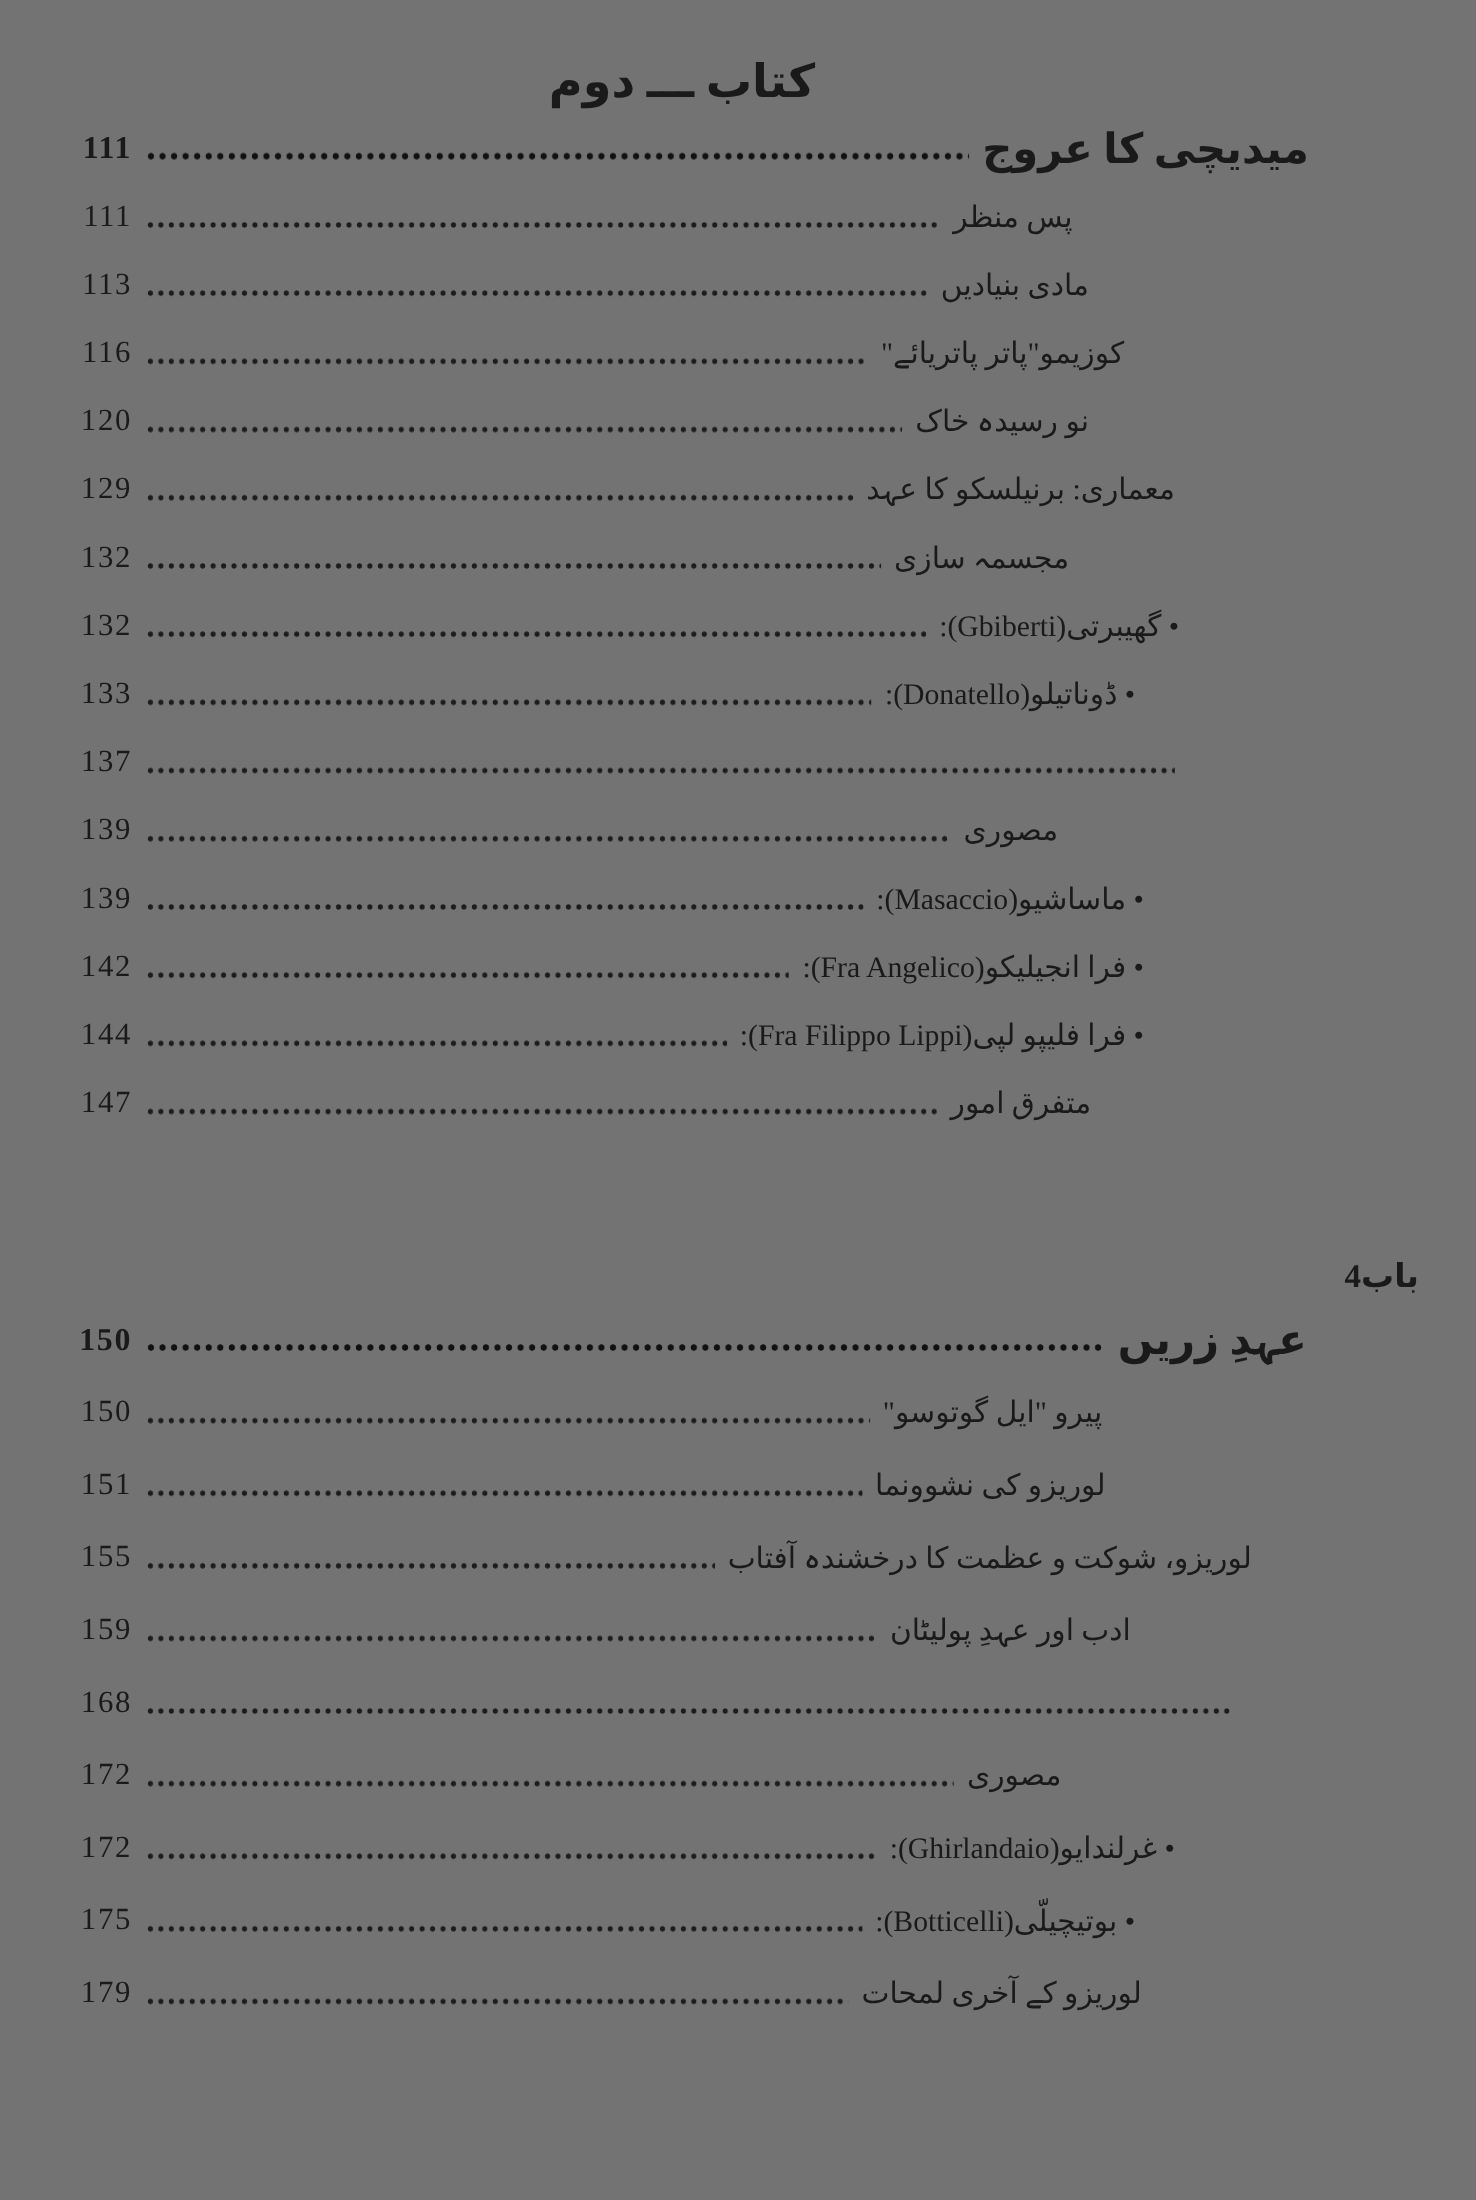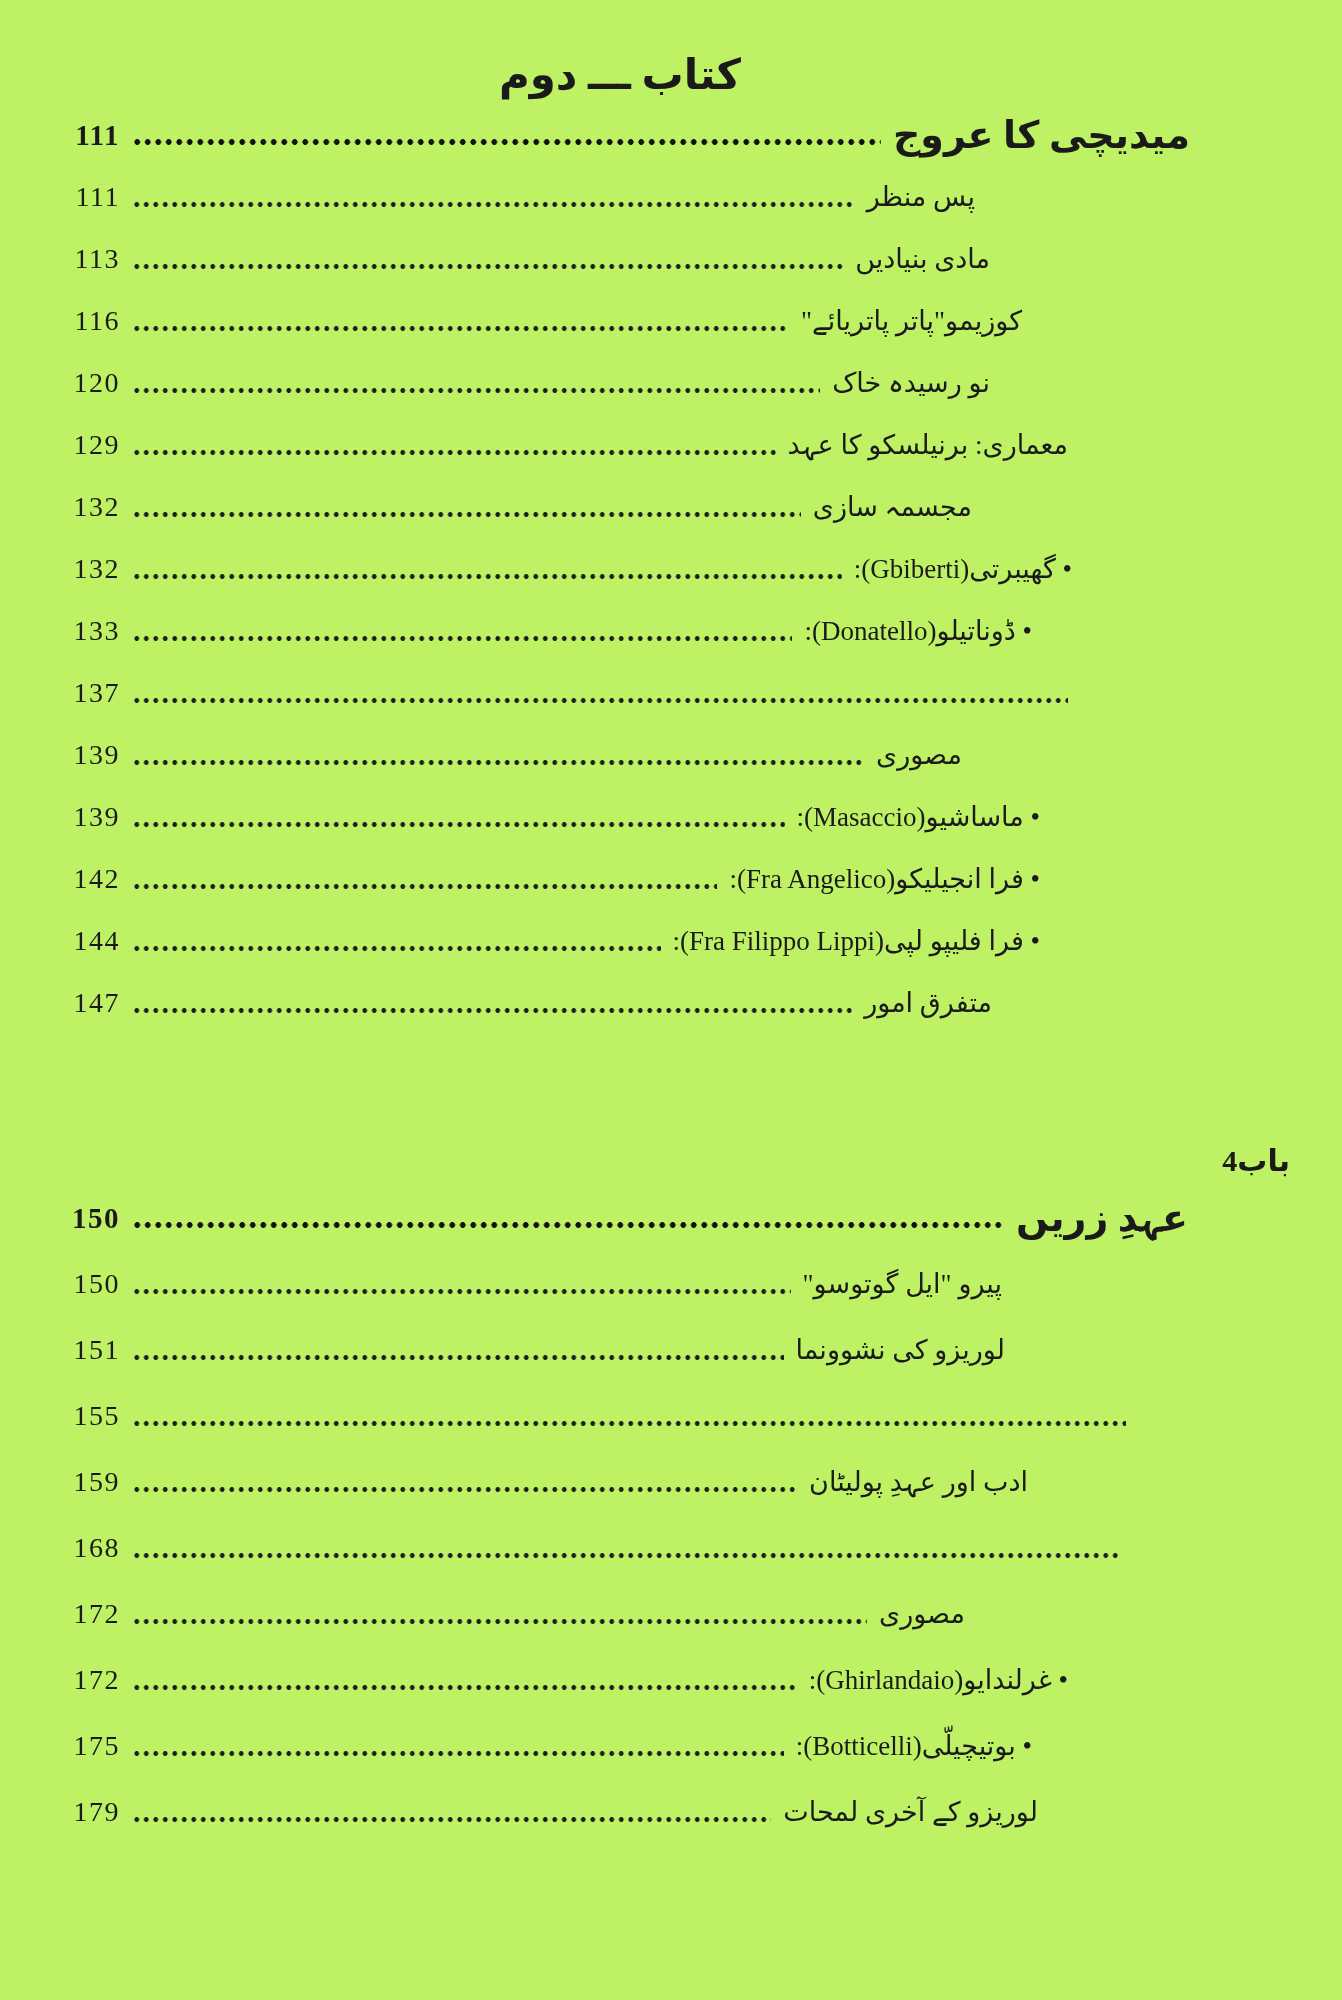--- a/index.html
+++ b/index.html
@@ -4,21 +4,21 @@
 <style>
   html, body { margin: 0; padding: 0; }
   body {
     width: 1342px; height: 2000px;
     background: #ffffff;
     overflow: hidden;
   }
   .sheet {
     box-sizing: border-box;
     width: 1342px; height: 2000px;
-    background: #bef264;
+    background: #737373;
     padding: 46px 52px 0 62px;
     color: #1a1a1a;
     font-family: "Liberation Serif", "DejaVu Sans", serif;
   }
   
   .header { text-align: center; margin-right: 112px; }
   .book-title {
     font-size: 42px; line-height: 58px; font-weight: bold;
     direction: rtl;
   }
@@ -170,20 +170,21 @@
       <span class="t">پیرو "ایل گوتوسو"</span>
       <span class="l"></span>
       <span class="p">150</span>
     </div>
     <div class="row" style="padding-right:285px">
       <span class="t">لوریزو کی نشوونما</span>
       <span class="l"></span>
       <span class="p">151</span>
     </div>
     <div class="row" style="padding-right:152px">
+      <span class="t">لوریزو، شوکت و عظمت کا درخشندہ آفتاب</span>
       <span class="l"></span>
       <span class="p">155</span>
     </div>
     <div class="row" style="padding-right:262px">
       <span class="t">ادب اور عہدِ پولیٹان</span>
       <span class="l"></span>
       <span class="p">159</span>
     </div>
     <div class="row" style="padding-right:158px">
       <span class="l"></span>

